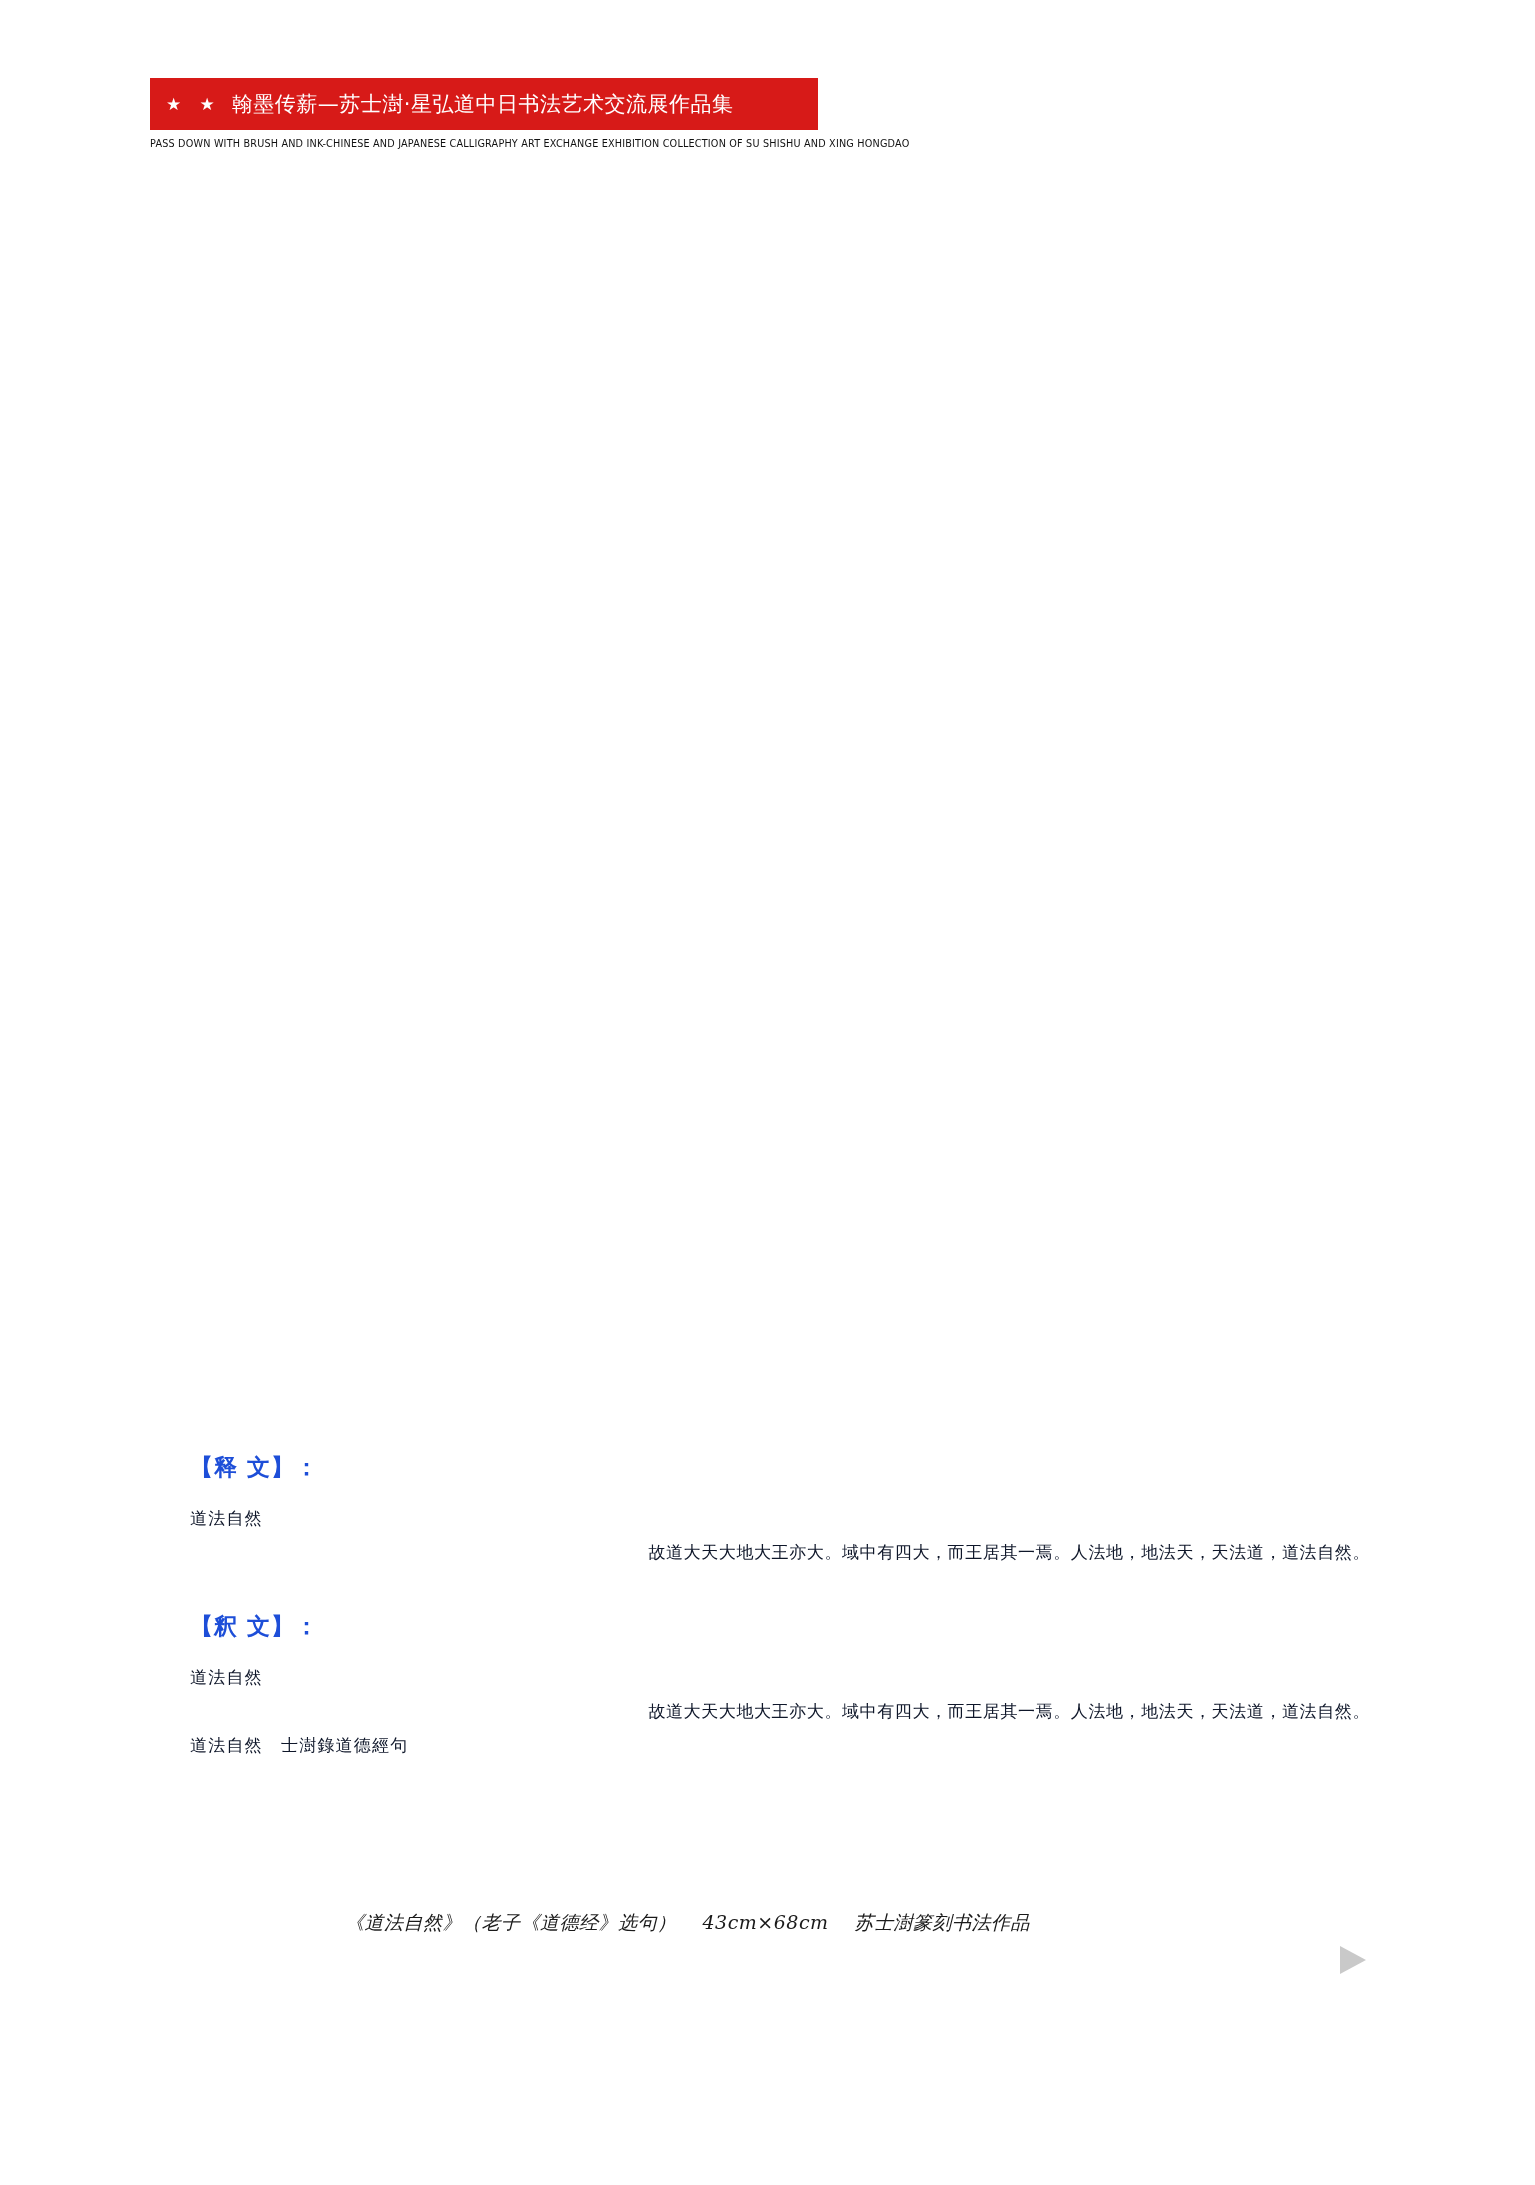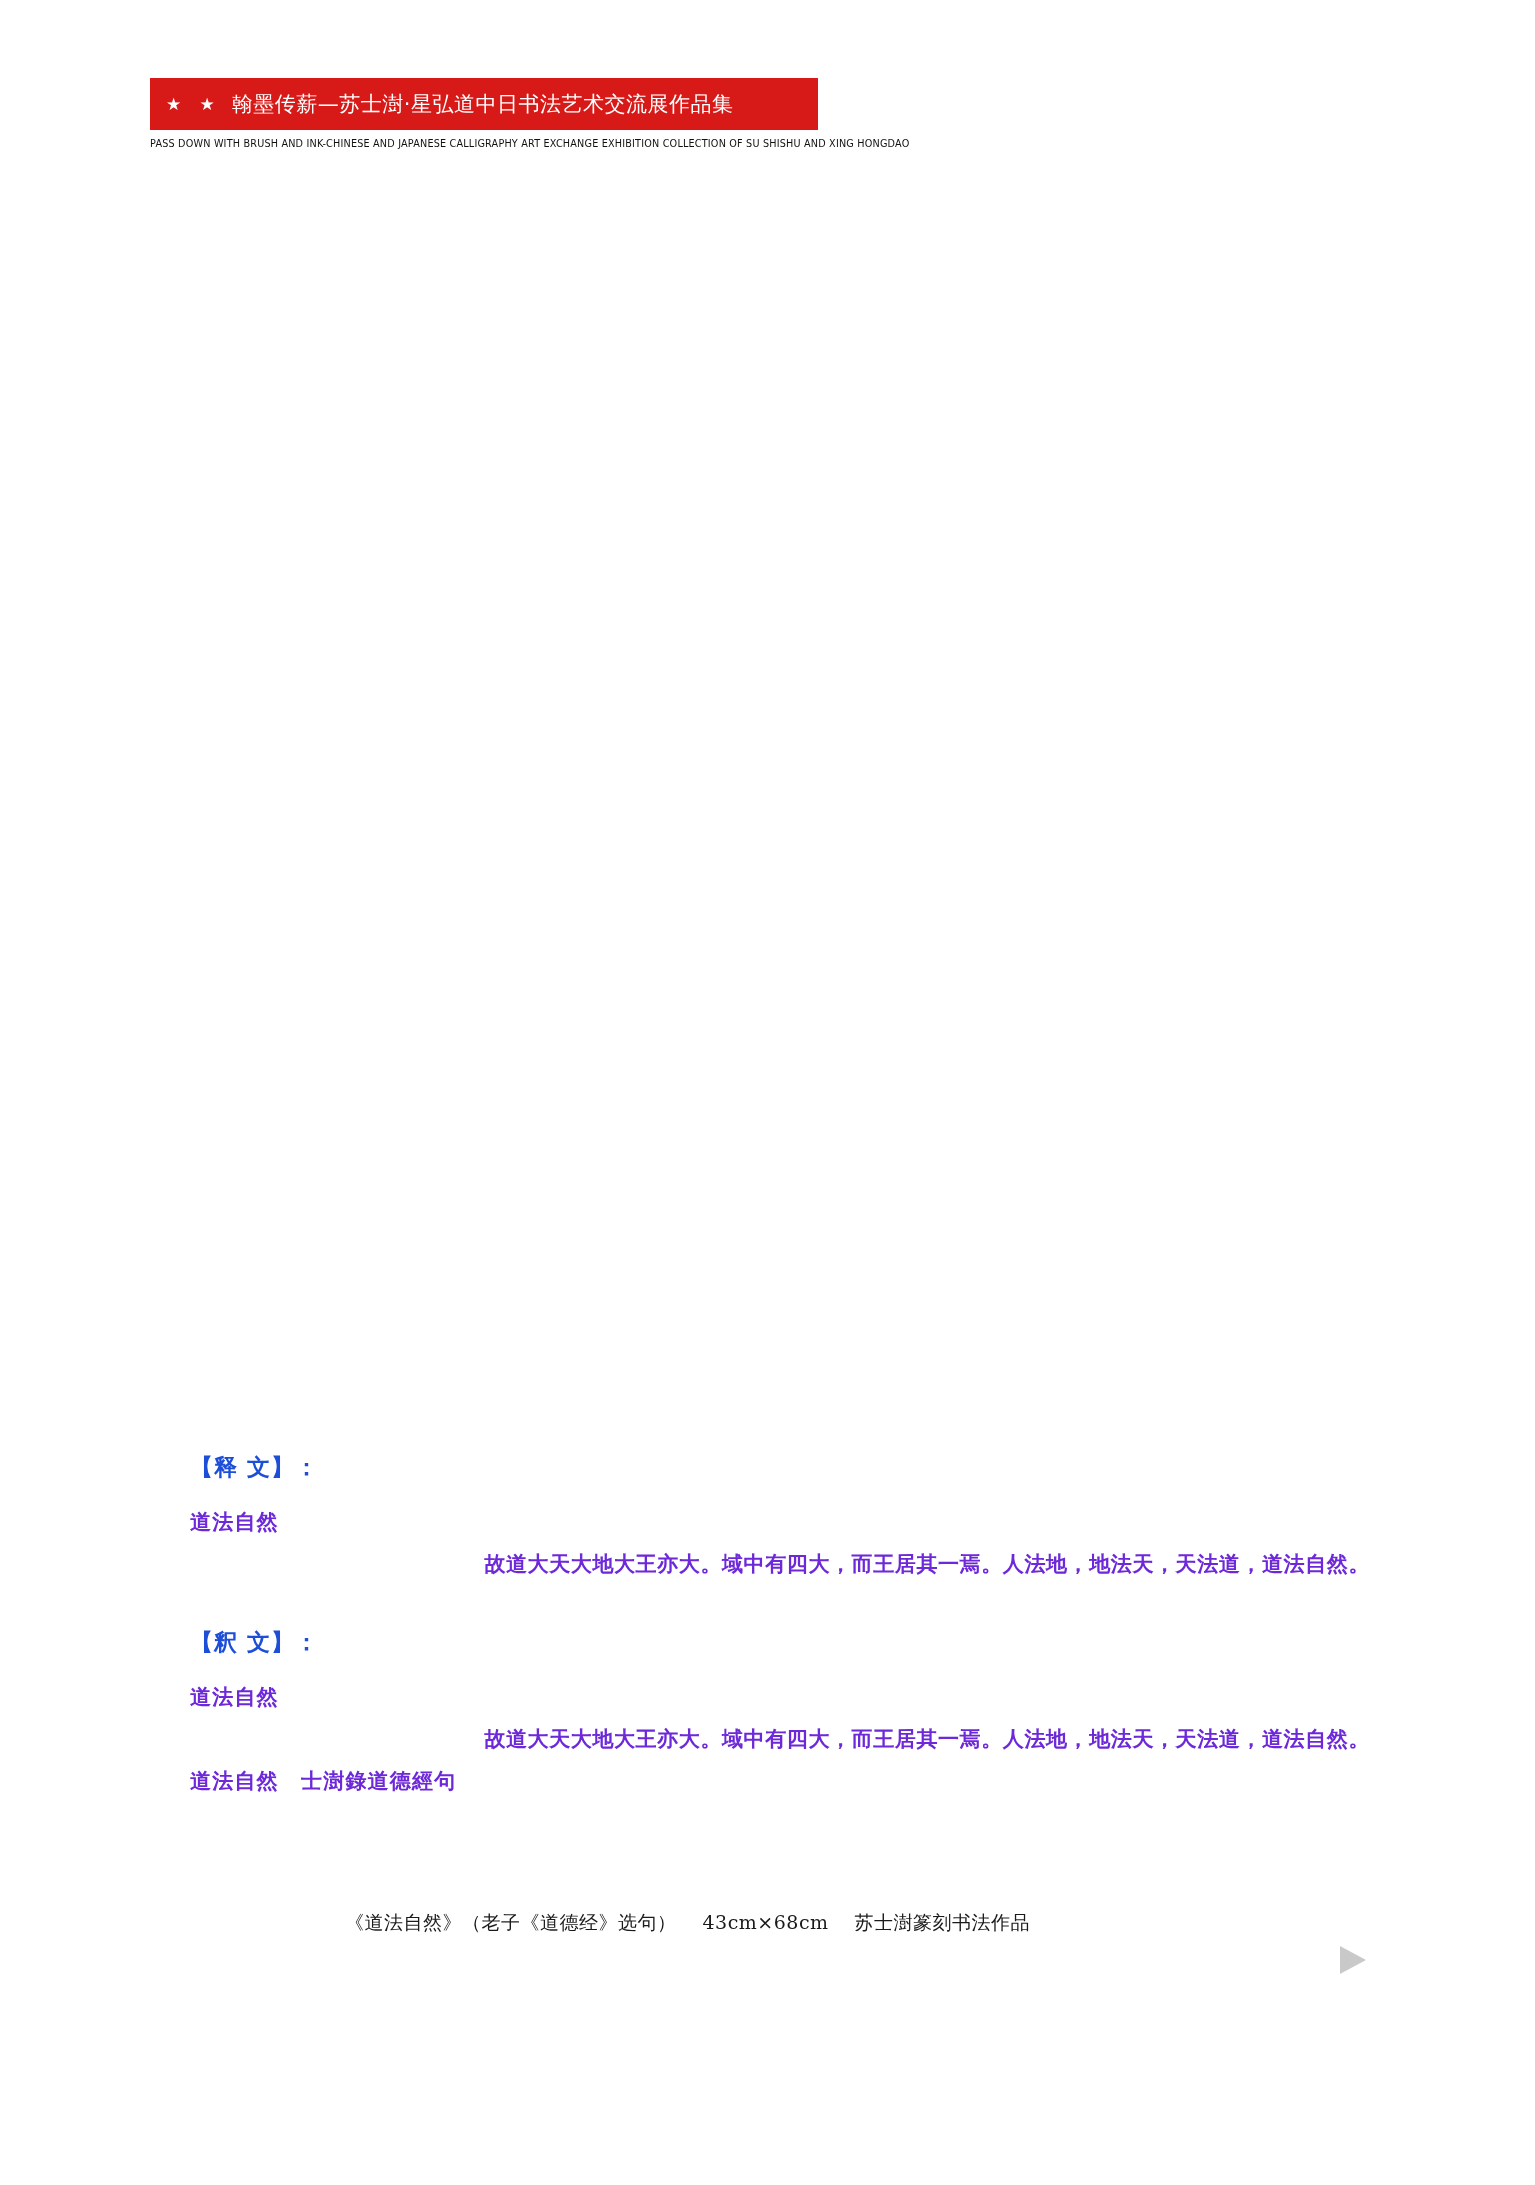--- a/index.html
+++ b/index.html
@@ -77,40 +77,40 @@
   .sec-heading {
     font-family: "DejaVu Serif", serif;
     font-size: 23px;
     font-weight: bold;
     letter-spacing: 1px;
     color: #1d4ed8;
     margin-bottom: 18px;
   }
   .sec-line {
     font-family: "DejaVu Serif", serif;
-    font-size: 21px;
+    font-size: 17px;
     line-height: 2.0;
-    color: #6d28d9;
+    color: #0f172a;
     letter-spacing: 1.2px;
-    font-weight: bold;
   }
   .sec-line.indent-block {
     letter-spacing: 0.6px;
     text-align: right;
   }
   .sec-gap {
     height: 42px;
   }
 
   
   .captions {
     position: absolute;
     left: 345px;
     top: 1910px;
     width: 1010px;
+    font-style: italic;
   }
   .caption-row {
     font-family: "DejaVu Serif", serif;
     font-size: 19px;
     color: #1a1a1a;
     letter-spacing: 0.5px;
     white-space: nowrap;
     margin-bottom: 42px;
   }
   .caption-row .sp {

